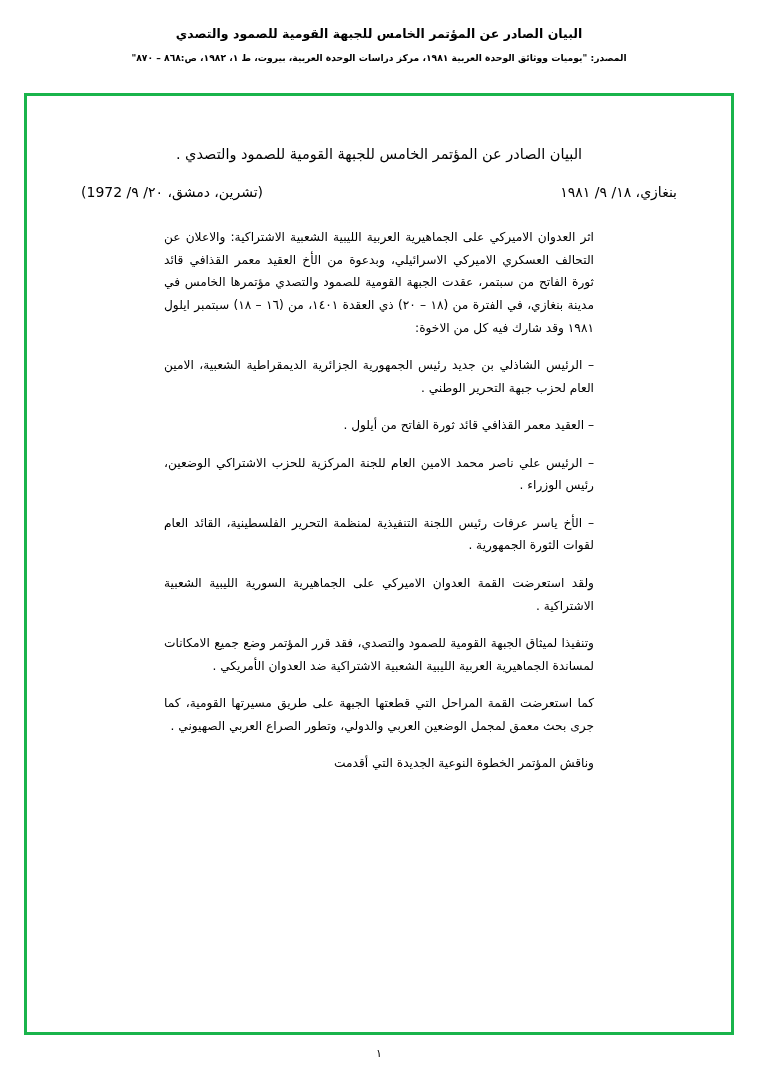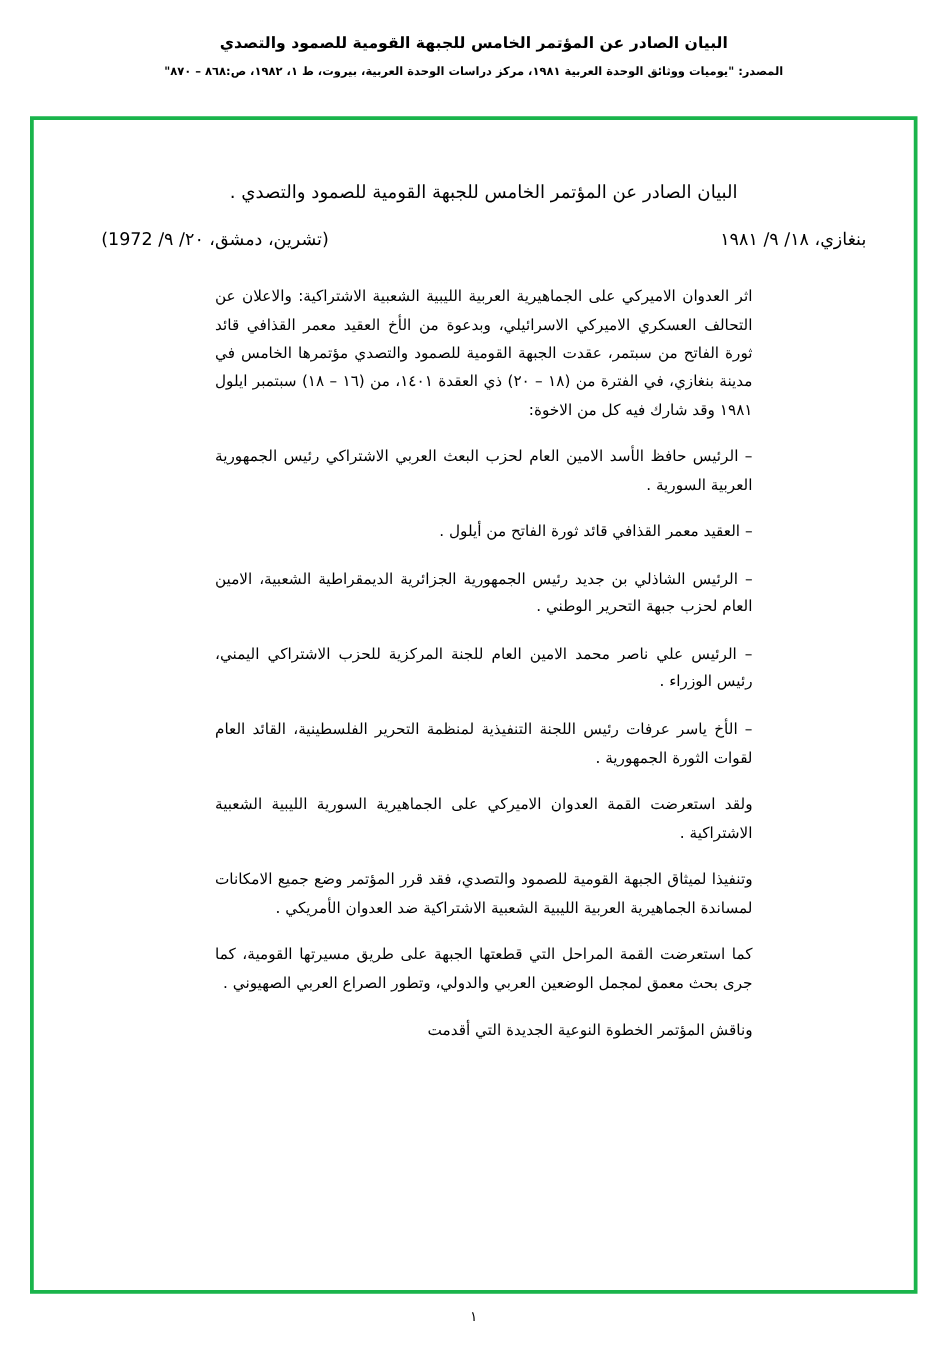--- a/index.html
+++ b/index.html
@@ -57,21 +57,21 @@
     background: #ffffff;
   }
 
   .content {
     position: absolute;
     top: 0;
     left: 0;
     width: 100%;
     height: 100%;
     box-sizing: border-box;
-    padding: 30px 20px 20px 36px;
+    padding: 30px 36px 20px 36px;
     direction: rtl;
   }
 
   .main-title {
     text-align: center;
     font-size: 14.5px;
     line-height: 1.4;
     margin-top: 18px;
     margin-bottom: 20px;
     letter-spacing: 0.2px;
@@ -136,24 +136,23 @@
 
       <div class="main-title">البيان الصادر عن المؤتمر الخامس للجبهة القومية للصمود والتصدي .</div>
 
       <div class="place-line">
         <span class="right-part">بنغازي، ١٨/ ٩/ ١٩٨١</span>
         <span class="left-part">(تشرين، دمشق، ٢٠/ ٩/ 1972)</span>
       </div>
 
       <div class="body-col">
         <p class="para">اثر العدوان الاميركي على الجماهيرية العربية الليبية الشعبية الاشتراكية: والاعلان عن التحالف العسكري الاميركي الاسرائيلي، وبدعوة من الأخ العقيد معمر القذافي قائد ثورة الفاتح من سبتمر، عقدت الجبهة القومية للصمود والتصدي مؤتمرها الخامس في مدينة بنغازي، في الفترة من (١٨ – ٢٠) ذي العقدة ١٤٠١، من (١٦ – ١٨) سبتمبر ايلول ١٩٨١ وقد شارك فيه كل من الاخوة:</p>
-        <p class="para">– الرئيس حافظ الأسد الامين العام لحزب البعث العربي الاشتراكي رئيس الجمهورية العربية السورية .</p>
+        <p class="para">– الرئيس الشاذلي بن جديد رئيس الجمهورية الجزائرية الديمقراطية الشعبية، الامين العام لحزب جبهة التحرير الوطني .</p>
         <p class="para center-last">– العقيد معمر القذافي قائد ثورة الفاتح من أيلول .</p>
-        <p class="para">– الرئيس الشاذلي بن جديد رئيس الجمهورية الجزائرية الديمقراطية الشعبية، الامين العام لحزب جبهة التحرير الوطني .</p>
-        <p class="para">– الرئيس علي ناصر محمد الامين العام للجنة المركزية للحزب الاشتراكي اليمني، رئيس الوزراء .</p>
+        <p class="para">– الرئيس علي ناصر محمد الامين العام للجنة المركزية للحزب الاشتراكي الوضعين، رئيس الوزراء .</p>
         <p class="para">– الأخ ياسر عرفات رئيس اللجنة التنفيذية لمنظمة التحرير الفلسطينية، القائد العام لقوات الثورة الجمهورية .</p>
         <p class="para">ولقد استعرضت القمة العدوان الاميركي على الجماهيرية السورية الليبية الشعبية الاشتراكية .</p>
         <p class="para">وتنفيذا لميثاق الجبهة القومية للصمود والتصدي، فقد قرر المؤتمر وضع جميع الامكانات لمساندة الجماهيرية العربية الليبية الشعبية الاشتراكية ضد العدوان الأمريكي .</p>
         <p class="para">كما استعرضت القمة المراحل التي قطعتها الجبهة على طريق مسيرتها القومية، كما جرى بحث معمق لمجمل الوضعين العربي والدولي، وتطور الصراع العربي الصهيوني .</p>
         <p class="para">وناقش المؤتمر الخطوة النوعية الجديدة التي أقدمت</p>
       </div>
 
     </div>
   </div>
 

